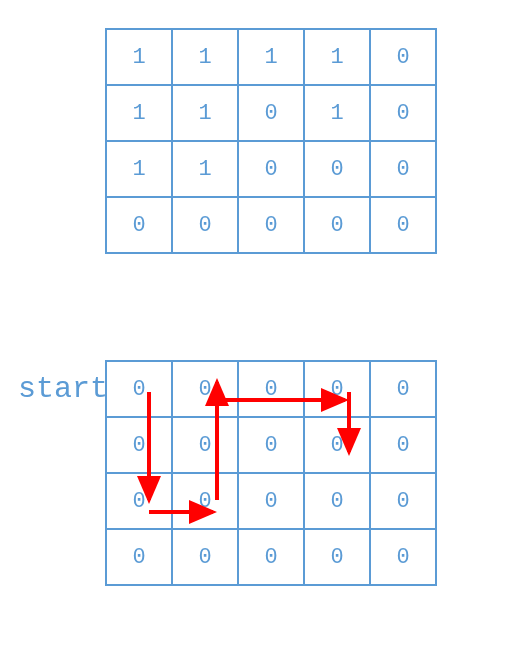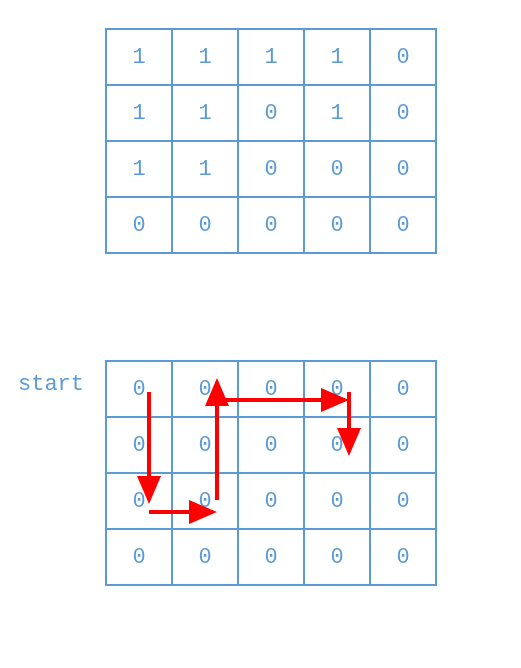--- a/index.html
+++ b/index.html
@@ -23,21 +23,21 @@
       font-size: 22px;
       color: #5B9BD5;
     }
     .grid1 { left: 105px; top: 28px; }
     .grid2 { left: 105px; top: 360px; }
     .start-label {
       position: absolute;
       left: 18px;
       top: 372px;
       color: #5B9BD5;
-      font-size: 22px;
+      font-size: 30px;
     }
     .arrow-svg {
       position: absolute;
       pointer-events: none;
       left: 105px;
       top: 360px;
       width: 340px;
       height: 240px;
     }
     .red-val { color: #FF0000; }

